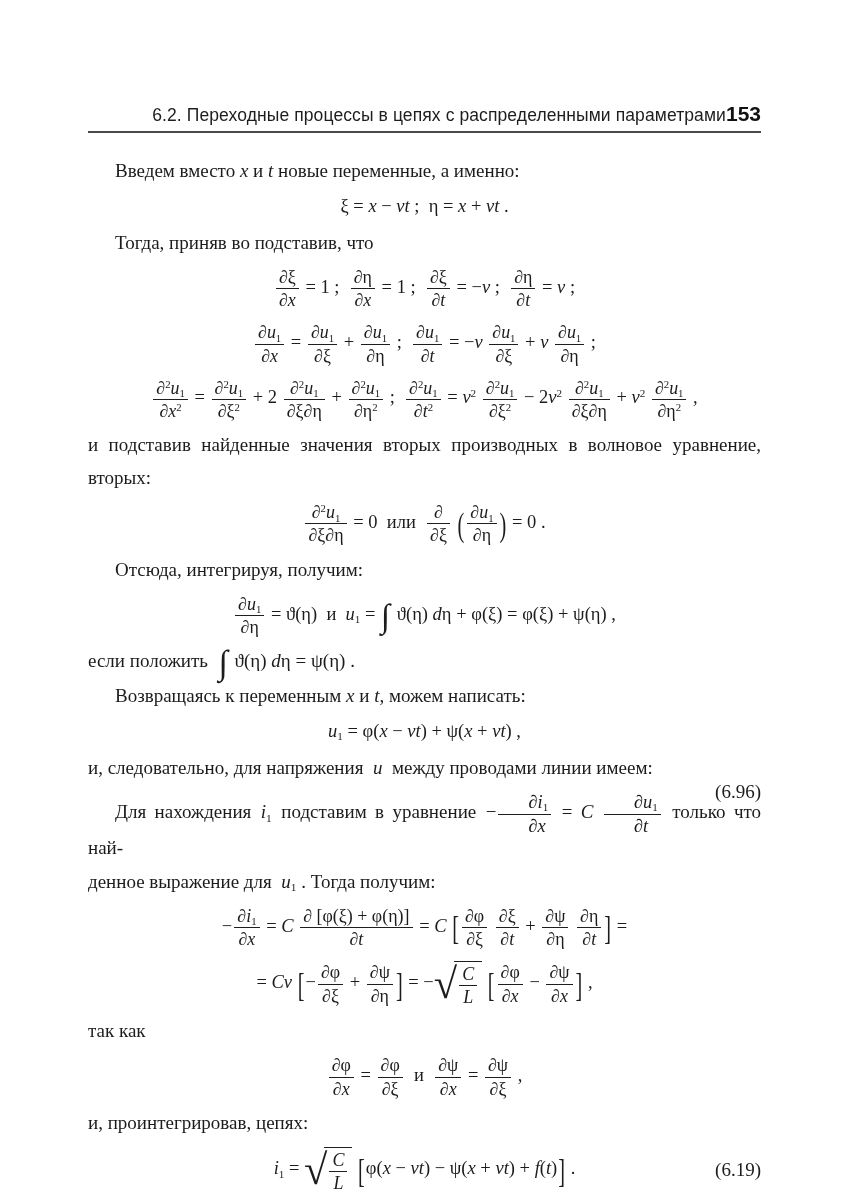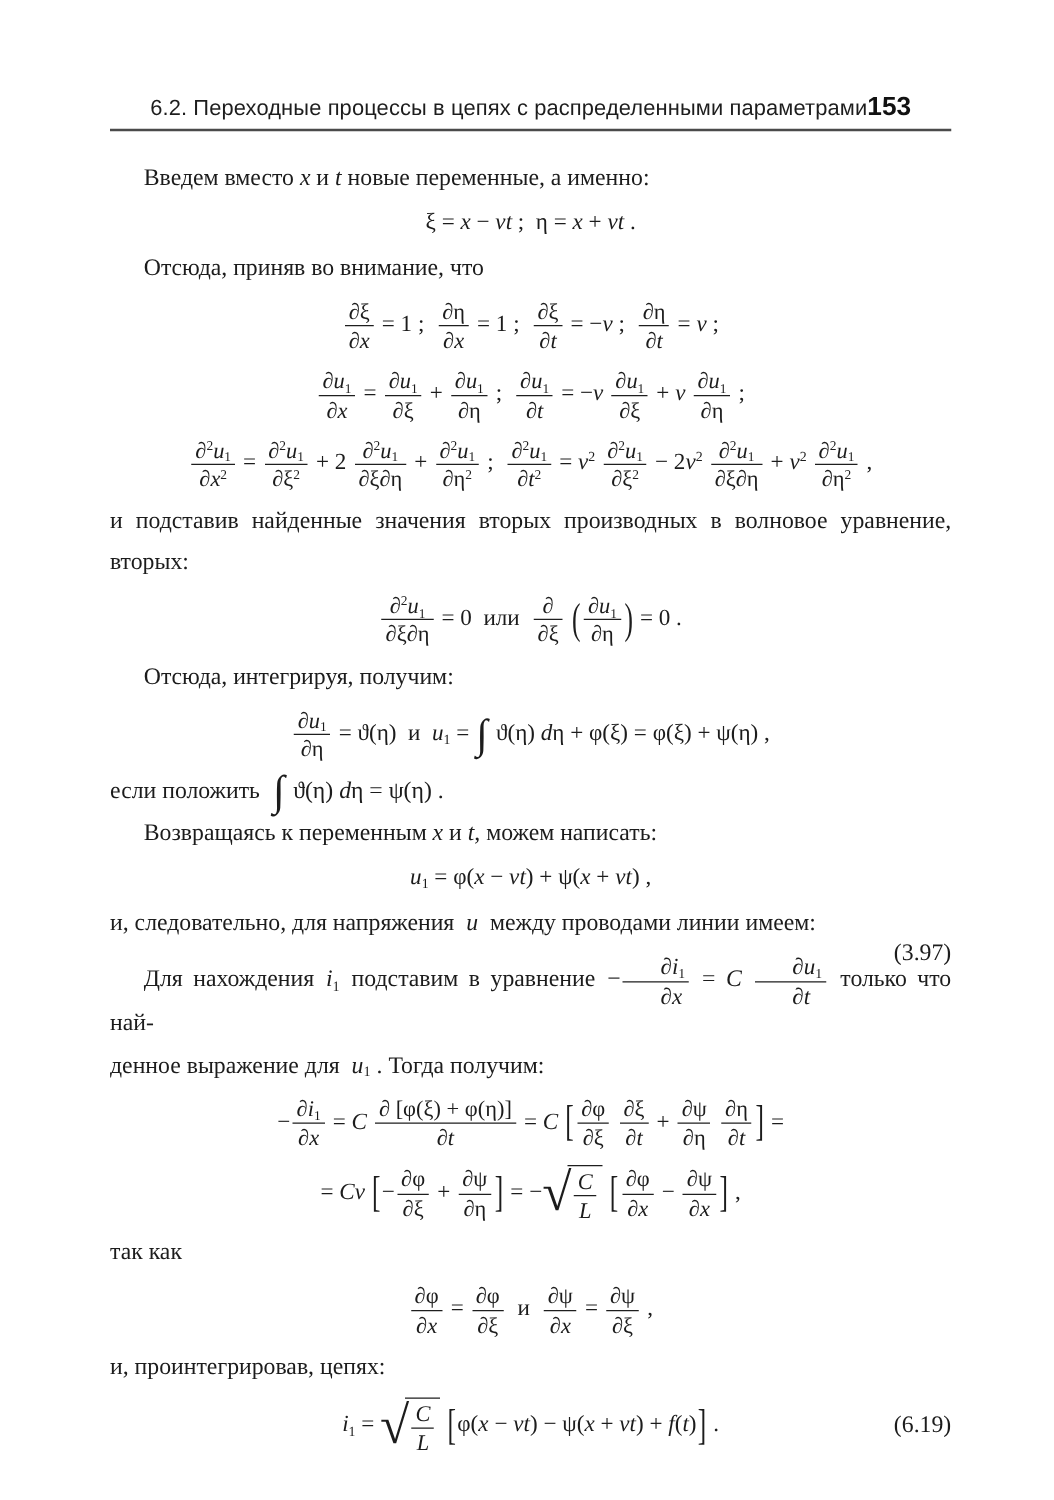--- a/index.html
+++ b/index.html
@@ -6,31 +6,32 @@
   body{width:843px;height:1200px;overflow:hidden;}
   .page{
     box-sizing:border-box;
     width:843px;height:1200px;
     padding:74px 82px 0 88px;
     background:#fff;
     color:#1e1e1e;
   }
   
   .phead{
-    display:flex;justify-content:center;align-items:baseline;
+    display:flex;justify-content:flex-end;align-items:baseline;
     border-bottom:2px solid #4a4a4a;
     padding-bottom:5px;
   }
   .phead .sect{
     font:17.5px "Liberation Sans","DejaVu Sans",sans-serif;
     color:#1d1d1d;letter-spacing:.1px;
   }
   .phead .pnum{
     font:bold 21px "Liberation Sans","DejaVu Sans",sans-serif;
     color:#111;
+    margin-top:28px;
   }
   
   .content{
     margin-top:26px;
     font-family:"Liberation Serif","DejaVu Serif",serif;
     font-size:19px;line-height:1.28;color:#1c1c1c;
   }
   .p{margin:9px 0;}
   .p.indent{text-indent:27px;}
   .p.just{text-align:justify;text-align-last:justify;font-family:Liberation Serif, serif;}
@@ -59,34 +60,34 @@
 <body>
 
 <div class="page">
   <header class="phead">
     <span class="sect">6.2. Переходные процессы в цепях с распределенными параметрами</span>
     <span class="pnum">153</span>
   </header>
   <main class="content" id="content">
       <div class="p indent"><span>Введем вместо <span class="mvar">x</span> и <span class="mvar">t</span> новые переменные, а именно:</span></div>
       <div class="eq"><span>ξ = <span class="mvar">x</span> − <span class="mvar">v</span><span class="mvar">t</span> ; η = <span class="mvar">x</span> + <span class="mvar">v</span><span class="mvar">t</span> .</span></div>
-      <div class="p indent"><span>Отсюда, приняв во внимание, что</span></div>
+      <div class="p indent"><span>Тогда, приняв во подставив, что</span></div>
       <div class="eq"><span><span class="mfrac"><span class="mnum">∂ξ</span><span class="mden">∂<span class="mvar">x</span></span></span> = 1 ; <span class="mfrac"><span class="mnum">∂η</span><span class="mden">∂<span class="mvar">x</span></span></span> = 1 ; <span class="mfrac"><span class="mnum">∂ξ</span><span class="mden">∂<span class="mvar">t</span></span></span> = −<span class="mvar">v</span> ; <span class="mfrac"><span class="mnum">∂η</span><span class="mden">∂<span class="mvar">t</span></span></span> = <span class="mvar">v</span> ;</span></div>
       <div class="eq"><span><span class="mfrac"><span class="mnum">∂<span class="mvar">u</span><sub class="msub">1</sub></span><span class="mden">∂<span class="mvar">x</span></span></span> = <span class="mfrac"><span class="mnum">∂<span class="mvar">u</span><sub class="msub">1</sub></span><span class="mden">∂ξ</span></span> + <span class="mfrac"><span class="mnum">∂<span class="mvar">u</span><sub class="msub">1</sub></span><span class="mden">∂η</span></span> ; <span class="mfrac"><span class="mnum">∂<span class="mvar">u</span><sub class="msub">1</sub></span><span class="mden">∂<span class="mvar">t</span></span></span> = −<span class="mvar">v</span> <span class="mfrac"><span class="mnum">∂<span class="mvar">u</span><sub class="msub">1</sub></span><span class="mden">∂ξ</span></span> + <span class="mvar">v</span> <span class="mfrac"><span class="mnum">∂<span class="mvar">u</span><sub class="msub">1</sub></span><span class="mden">∂η</span></span> ;</span></div>
       <div class="eq"><span><span class="mfrac"><span class="mnum">∂<sup class="msup">2</sup><span class="mvar">u</span><sub class="msub">1</sub></span><span class="mden">∂<span class="mvar">x</span><sup class="msup">2</sup></span></span> = <span class="mfrac"><span class="mnum">∂<sup class="msup">2</sup><span class="mvar">u</span><sub class="msub">1</sub></span><span class="mden">∂ξ<sup class="msup">2</sup></span></span> + 2 <span class="mfrac"><span class="mnum">∂<sup class="msup">2</sup><span class="mvar">u</span><sub class="msub">1</sub></span><span class="mden">∂ξ∂η</span></span> + <span class="mfrac"><span class="mnum">∂<sup class="msup">2</sup><span class="mvar">u</span><sub class="msub">1</sub></span><span class="mden">∂η<sup class="msup">2</sup></span></span> ; <span class="mfrac"><span class="mnum">∂<sup class="msup">2</sup><span class="mvar">u</span><sub class="msub">1</sub></span><span class="mden">∂<span class="mvar">t</span><sup class="msup">2</sup></span></span> = <span class="mvar">v</span><sup class="msup">2</sup> <span class="mfrac"><span class="mnum">∂<sup class="msup">2</sup><span class="mvar">u</span><sub class="msub">1</sub></span><span class="mden">∂ξ<sup class="msup">2</sup></span></span> − 2<span class="mvar">v</span><sup class="msup">2</sup> <span class="mfrac"><span class="mnum">∂<sup class="msup">2</sup><span class="mvar">u</span><sub class="msub">1</sub></span><span class="mden">∂ξ∂η</span></span> + <span class="mvar">v</span><sup class="msup">2</sup> <span class="mfrac"><span class="mnum">∂<sup class="msup">2</sup><span class="mvar">u</span><sub class="msub">1</sub></span><span class="mden">∂η<sup class="msup">2</sup></span></span> ,</span></div>
       <div class="p just"><span>и подставив найденные значения вторых производных в волновое уравнение,</span></div>
       <div class="p"><span>вторых:</span></div>
       <div class="eq"><span><span class="mfrac"><span class="mnum">∂<sup class="msup">2</sup><span class="mvar">u</span><sub class="msub">1</sub></span><span class="mden">∂ξ∂η</span></span> = 0 или <span class="mfrac"><span class="mnum">∂</span><span class="mden">∂ξ</span></span> <span class="mbig">(</span><span class="mfrac"><span class="mnum">∂<span class="mvar">u</span><sub class="msub">1</sub></span><span class="mden">∂η</span></span><span class="mbig">)</span> = 0 .</span></div>
       <div class="p indent"><span>Отсюда, интегрируя, получим:</span></div>
       <div class="eq"><span><span class="mfrac"><span class="mnum">∂<span class="mvar">u</span><sub class="msub">1</sub></span><span class="mden">∂η</span></span> = ϑ(η) и <span class="mvar">u</span><sub class="msub">1</sub> = <span class="mint">∫</span> ϑ(η) <span class="mvar">d</span>η + φ(ξ) = φ(ξ) + ψ(η) ,</span></div>
       <div class="p"><span>если положить <span class="mint">∫</span> ϑ(η) <span class="mvar">d</span>η = ψ(η) .</span></div>
       <div class="p indent"><span>Возвращаясь к переменным <span class="mvar">x</span> и <span class="mvar">t</span>, можем написать:</span></div>
       <div class="eq"><span><span class="mvar">u</span><sub class="msub">1</sub> = φ(<span class="mvar">x</span> − <span class="mvar">v</span><span class="mvar">t</span>) + ψ(<span class="mvar">x</span> + <span class="mvar">v</span><span class="mvar">t</span>) ,</span></div>
       <div class="p"><span>и, следовательно, для напряжения <span class="mvar">u</span> между проводами линии имеем:</span></div>
-      <div class="eq"><span class="eqnum">(3.97)</span></div>
+      <div class="eq"><span class="eqnum">(6.96)</span></div>
       <div class="p indent just"><span>Для нахождения <span class="mvar">i</span><sub class="msub">1</sub> подставим в уравнение −<span class="mfrac"><span class="mnum">∂<span class="mvar">i</span><sub class="msub">1</sub></span><span class="mden">∂<span class="mvar">x</span></span></span> = <span class="mvar">C</span> <span class="mfrac"><span class="mnum">∂<span class="mvar">u</span><sub class="msub">1</sub></span><span class="mden">∂<span class="mvar">t</span></span></span> только что най-</span></div>
       <div class="p"><span>денное выражение для <span class="mvar">u</span><sub class="msub">1</sub> . Тогда получим:</span></div>
       <div class="eq"><span>−<span class="mfrac"><span class="mnum">∂<span class="mvar">i</span><sub class="msub">1</sub></span><span class="mden">∂<span class="mvar">x</span></span></span> = <span class="mvar">C</span> <span class="mfrac"><span class="mnum">∂ [φ(ξ) + φ(η)]</span><span class="mden">∂<span class="mvar">t</span></span></span> = <span class="mvar">C</span> <span class="mbig">[</span><span class="mfrac"><span class="mnum">∂φ</span><span class="mden">∂ξ</span></span> <span class="mfrac"><span class="mnum">∂ξ</span><span class="mden">∂<span class="mvar">t</span></span></span> + <span class="mfrac"><span class="mnum">∂ψ</span><span class="mden">∂η</span></span> <span class="mfrac"><span class="mnum">∂η</span><span class="mden">∂<span class="mvar">t</span></span></span><span class="mbig">]</span> =</span></div>
       <div class="eq"><span>= <span class="mvar">C</span><span class="mvar">v</span> <span class="mbig">[</span>−<span class="mfrac"><span class="mnum">∂φ</span><span class="mden">∂ξ</span></span> + <span class="mfrac"><span class="mnum">∂ψ</span><span class="mden">∂η</span></span><span class="mbig">]</span> = −<span class="msqrt">
             <span class="mrad">√</span>
             <span class="mradb"><span class="mfrac"><span class="mnum"><span class="mvar">C</span></span><span class="mden"><span class="mvar">L</span></span></span></span>
           </span> <span class="mbig">[</span><span class="mfrac"><span class="mnum">∂φ</span><span class="mden">∂<span class="mvar">x</span></span></span> − <span class="mfrac"><span class="mnum">∂ψ</span><span class="mden">∂<span class="mvar">x</span></span></span><span class="mbig">]</span> ,</span></div>
       <div class="p"><span>так как</span></div>
       <div class="eq"><span><span class="mfrac"><span class="mnum">∂φ</span><span class="mden">∂<span class="mvar">x</span></span></span> = <span class="mfrac"><span class="mnum">∂φ</span><span class="mden">∂ξ</span></span> и <span class="mfrac"><span class="mnum">∂ψ</span><span class="mden">∂<span class="mvar">x</span></span></span> = <span class="mfrac"><span class="mnum">∂ψ</span><span class="mden">∂ξ</span></span> ,</span></div>
       <div class="p"><span>и, проинтегрировав, цепях:</span></div>

